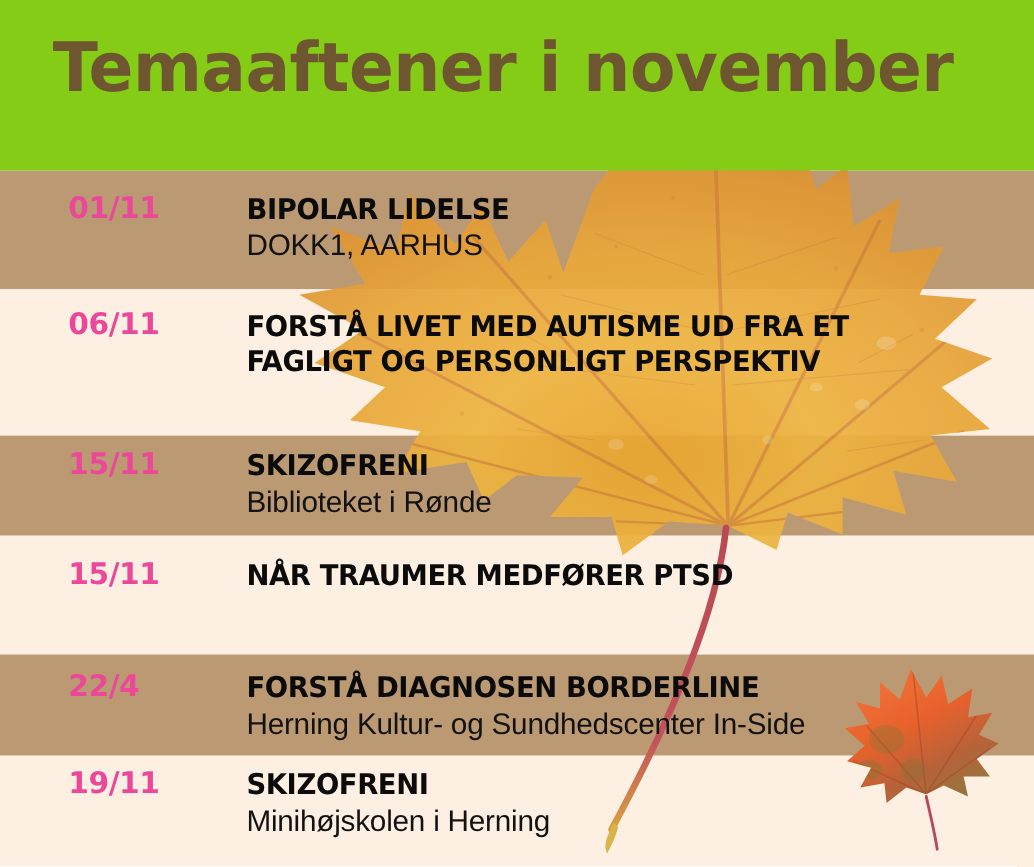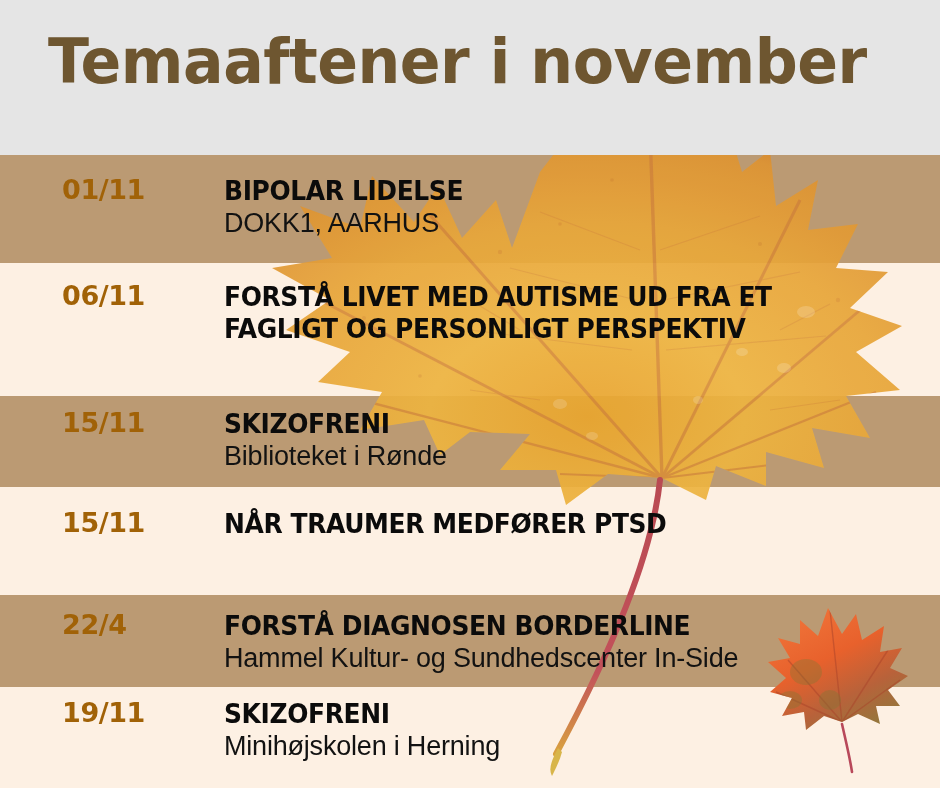--- a/index.html
+++ b/index.html
@@ -12,21 +12,21 @@
   #poster{
     position:relative;
     width:940px;height:788px;
     overflow:hidden;
     background:#ffffff;
   }
 
   
   #title-bar{
     position:absolute;left:0;top:0;width:940px;height:155px;
-    background:#e5e5e5;
+    background:#84cc16;
     z-index:4;
   }
   #poster-title{
     position:absolute;left:48px;top:26px;
     font-family:"DejaVu Sans", sans-serif;
     font-weight:700;
     font-size:62px;
     line-height:72px;
     letter-spacing:-0.5px;
     color:#6E5630;
@@ -55,21 +55,21 @@
     position:absolute;left:0;top:0;width:940px;height:788px;
     z-index:3;pointer-events:none;
   }
   .row-text{position:absolute;left:0;width:940px;}
   .date{
     position:absolute;left:62px;
     font-family:"DejaVu Sans", sans-serif;
     font-weight:700;
     font-size:27px;
     line-height:30px;
-    color:#a16207;
+    color:#ec4899;
     letter-spacing:-0.4px;
   }
   .ev{
     position:absolute;left:224px;right:10px;
   }
   .ev-title{
     font-family:"DejaVu Sans", sans-serif;
     font-weight:700;
     font-size:26px;
     line-height:32px;
@@ -255,21 +255,21 @@
       <div class="date">15/11</div>
       <div class="ev">
         <div class="ev-title">NÅR TRAUMER MEDFØRER PTSD</div>
       </div>
     </div>
 
     <div class="row-text" style="top:610px;">
       <div class="date">22/4</div>
       <div class="ev">
         <div class="ev-title">FORSTÅ DIAGNOSEN BORDERLINE</div>
-        <div class="ev-place">Hammel Kultur- og Sundhedscenter In-Side</div>
+        <div class="ev-place">Herning Kultur- og Sundhedscenter In-Side</div>
       </div>
     </div>
 
     <div class="row-text" style="top:698px;">
       <div class="date">19/11</div>
       <div class="ev">
         <div class="ev-title">SKIZOFRENI</div>
         <div class="ev-place">Minihøjskolen i Herning</div>
       </div>
     </div>

